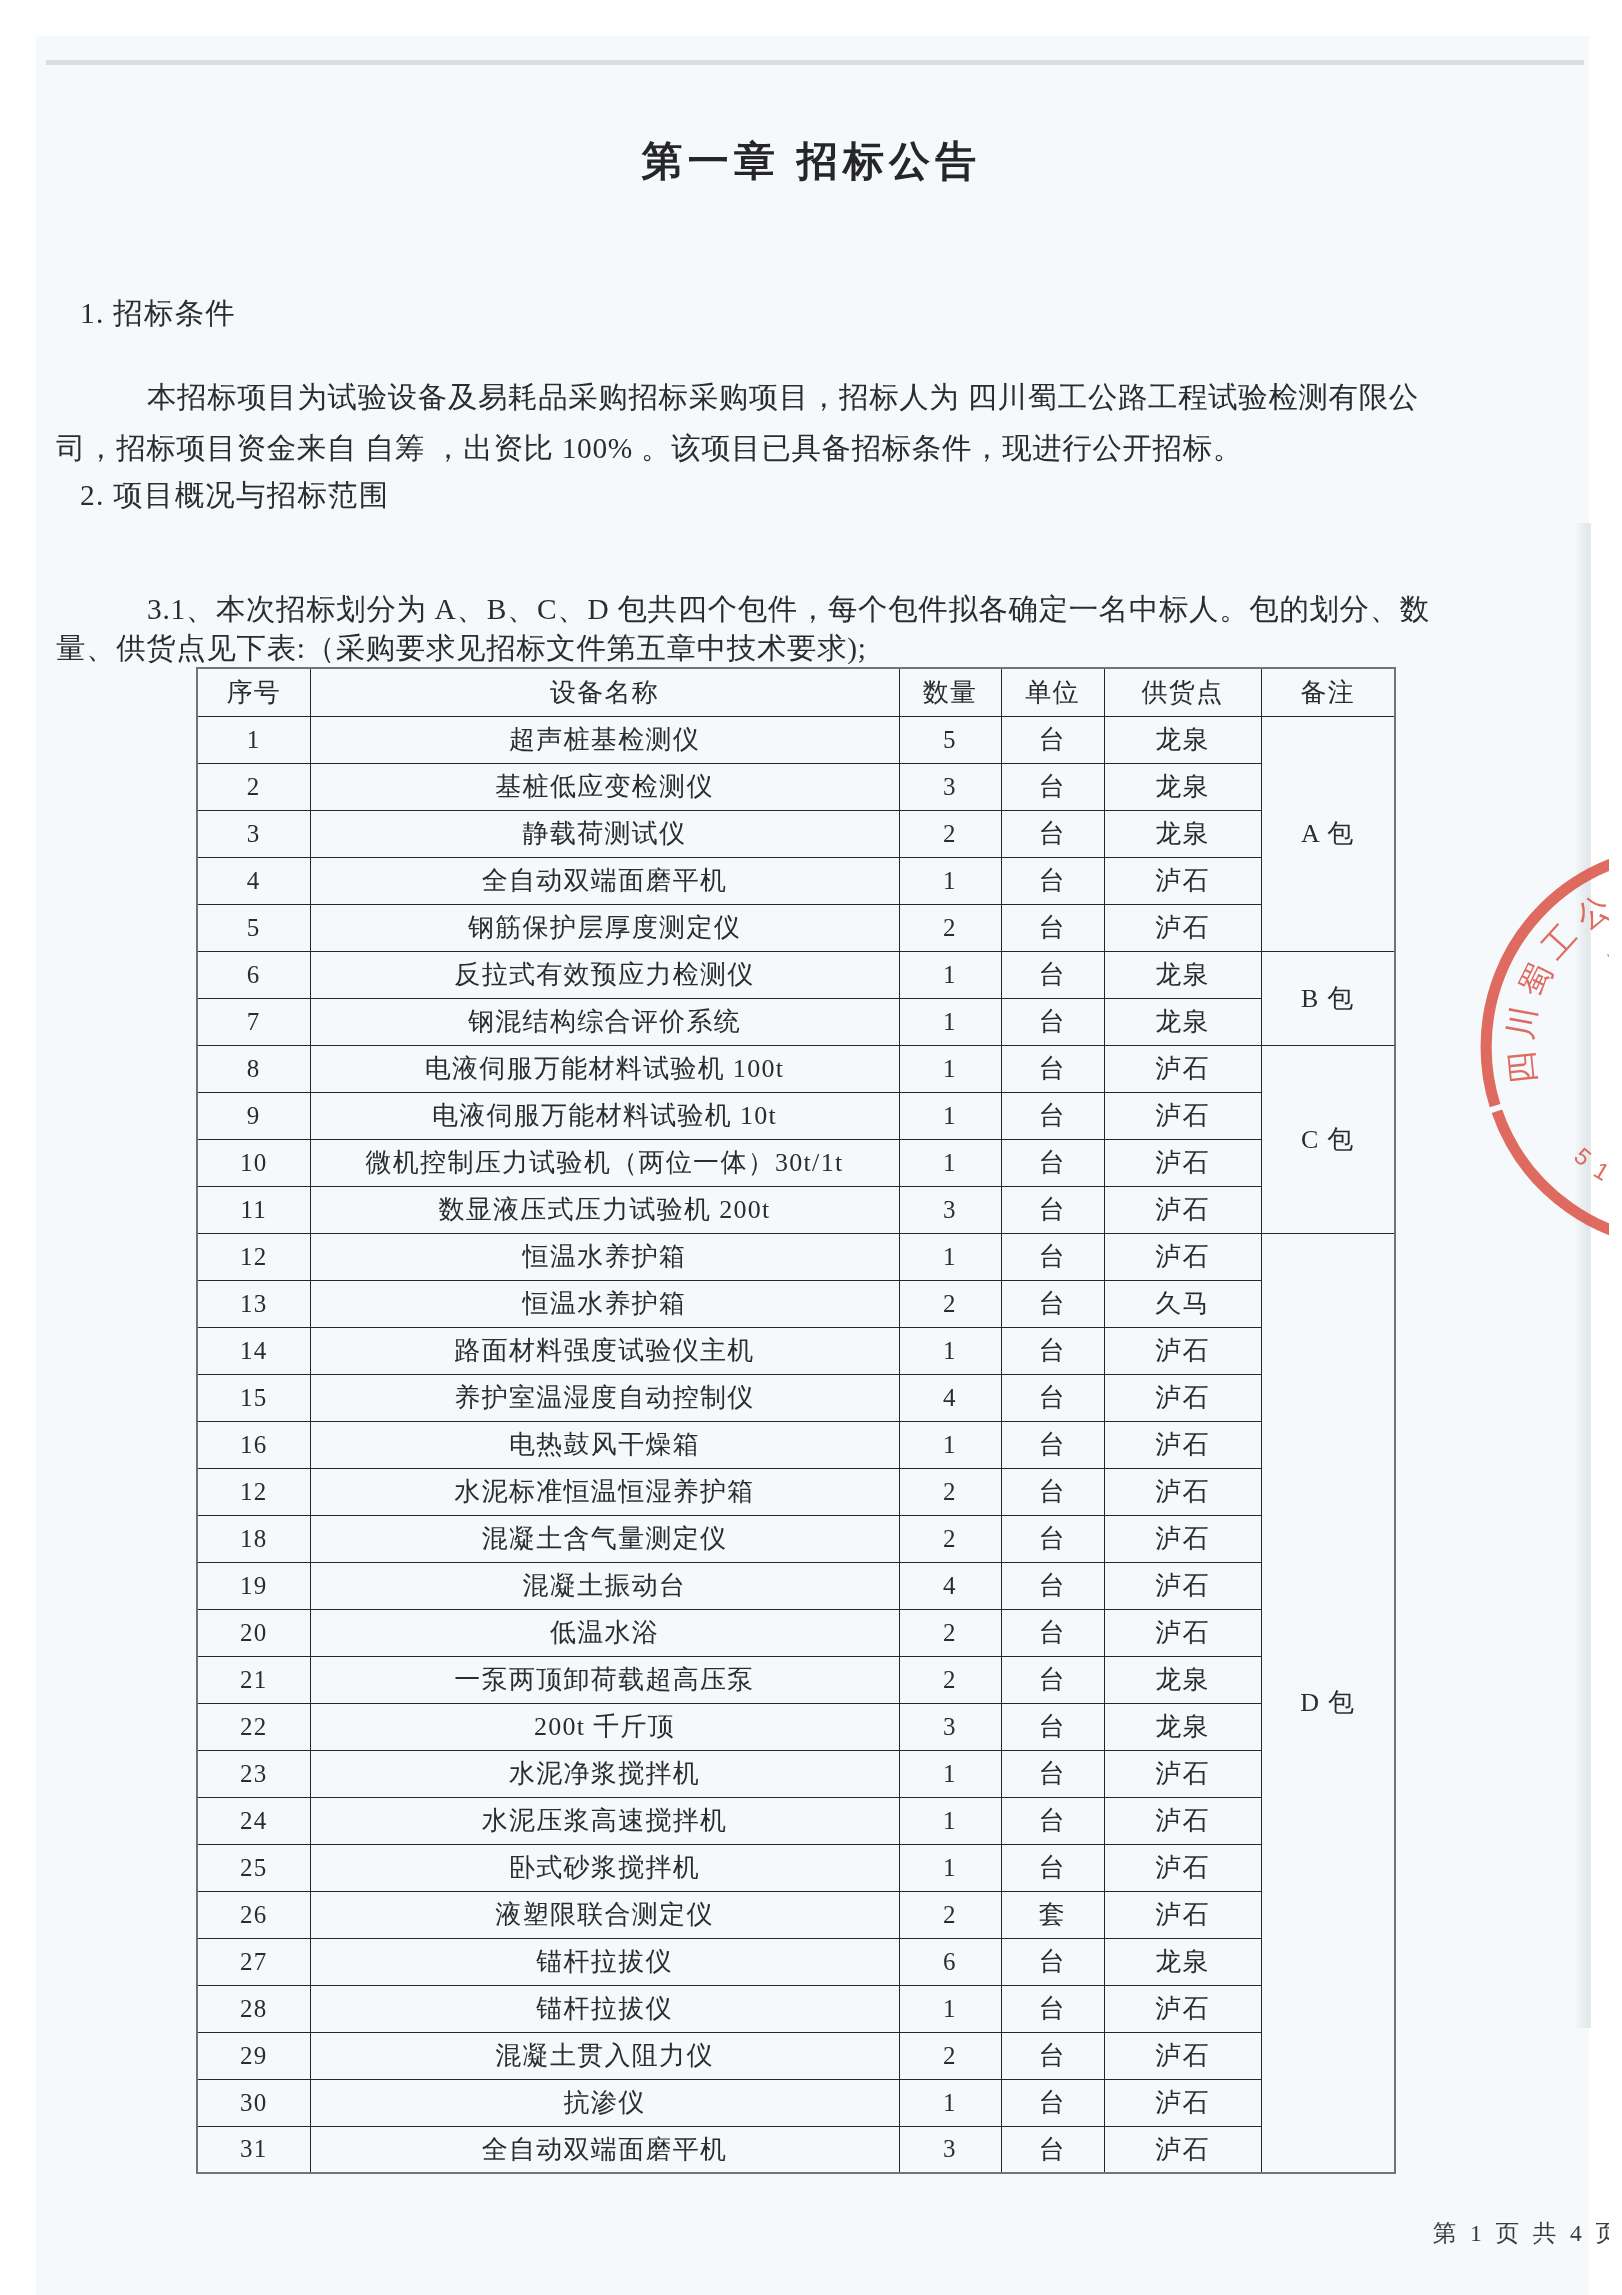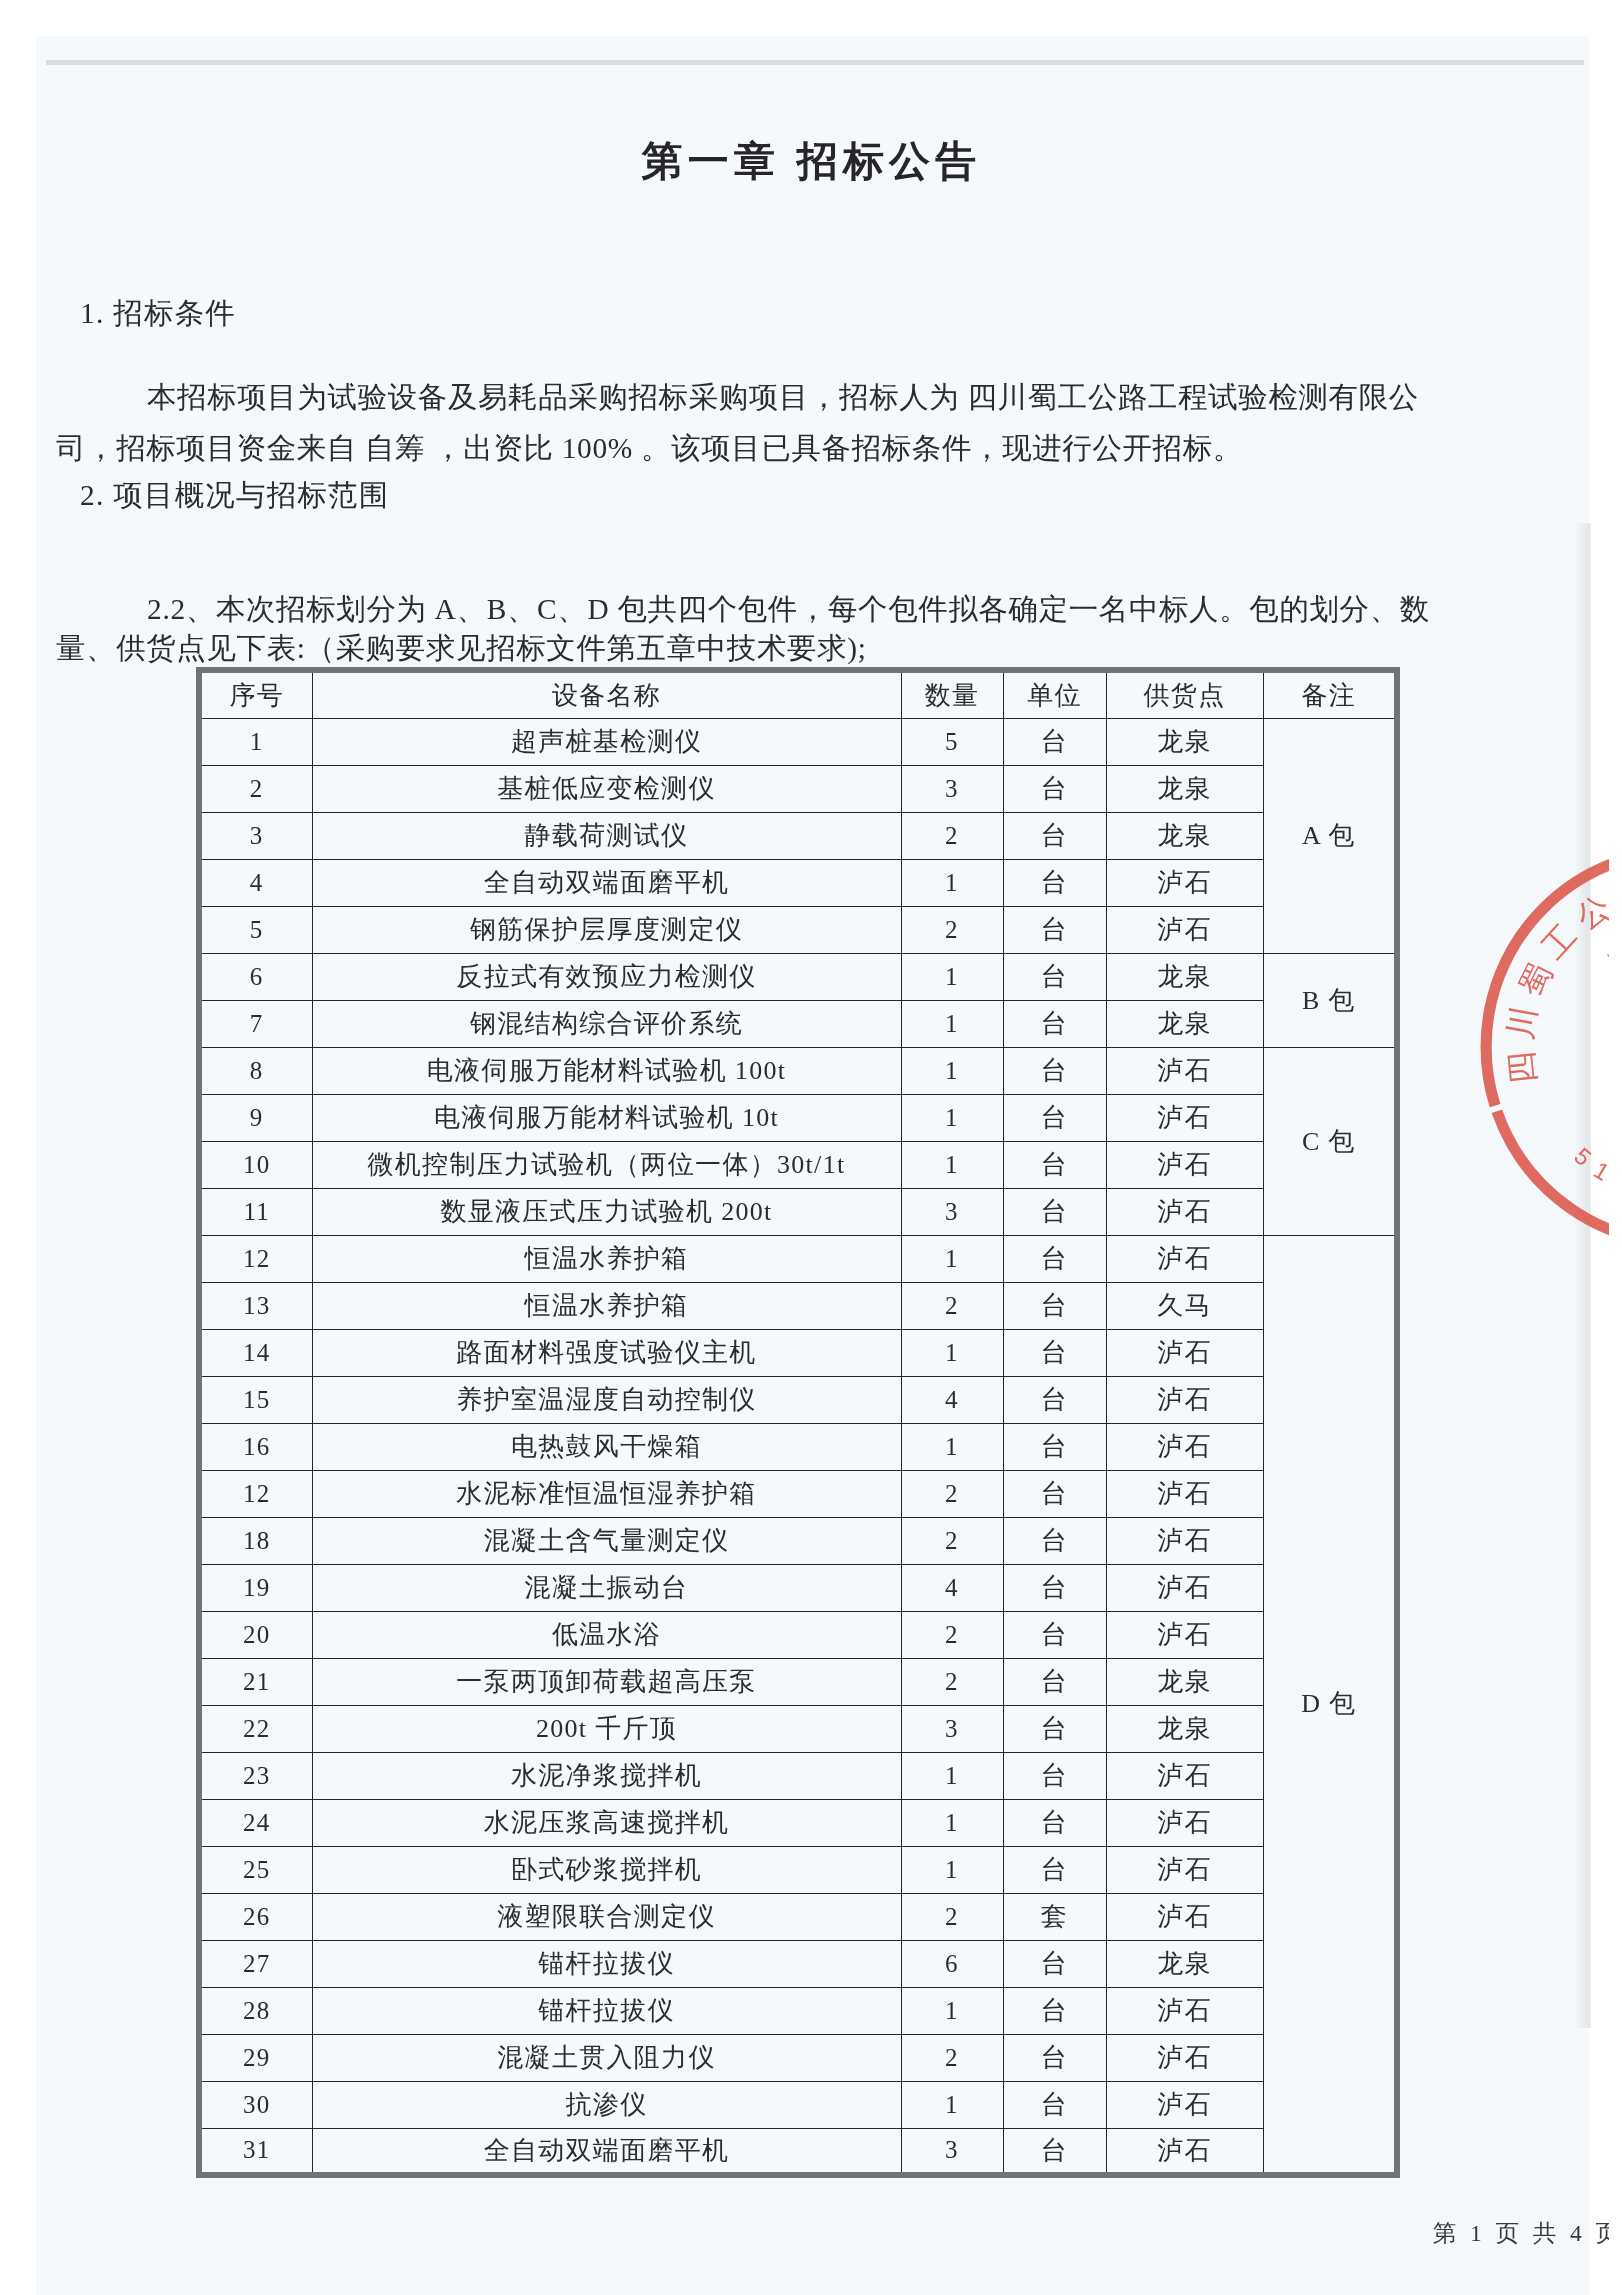--- a/index.html
+++ b/index.html
@@ -58,21 +58,21 @@
   }
   table.equip-table th, table.equip-table td{
     border:1.3px solid #26262a;
     text-align:center;vertical-align:middle;
     padding:0;overflow:hidden;
     font-weight:normal;
     letter-spacing:1.3px;
   }
   table.equip-table thead tr{height:48px;}
   table.equip-table tbody tr{height:47px;}
-  table.equip-table{border:6px solid #737373;padding-left:20px;}
+  table.equip-table{border:2px solid #737373;padding-left:20px;}
   td.c-no{font-size:25px;letter-spacing:3.9px;}
   td.c-qty{font-size:25px;}
   td.c-remark{font-size:26px;letter-spacing:2.6px;}
   .page-footer{
     position:absolute;left:0;top:2217px;width:1623px;
     text-align:right;font-size:23.6px;letter-spacing:3.9px;color:#3a3a3e;
   }
   svg.seal{
     position:absolute;left:1427px;top:818px;
     width:393px;height:458px;
@@ -92,21 +92,21 @@
 
   <h1 class="doc-title">第一章 招标公告</h1>
 
   <div class="h-sec h1pos">1. 招标条件</div>
 
   <p class="para p1l1pos"><span>本招标项目为</span><span class="u">试验设备及易耗品采购招标采购项目</span><span>，招标人为 </span><span class="u">四川蜀工公路工程试验检测有限公</span></p>
   <p class="para p1l2pos"><span class="u">司</span><span>，招标项目资金来自 </span><span class="u"> 自筹 </span><span>，出资比 </span><span class="u">100% </span><span>。该项目已具备招标条件，现进行公开招标。</span></p>
 
   <div class="h-sec h2pos">2. 项目概况与招标范围</div>
 
-  <p class="para s22apos">2.2、本次招标划分为 A、B、C、D 包共四个包件，每个包件拟各确定一名中标人。包的划分、数</p>
+  <p class="para s22apos">3.1、本次招标划分为 A、B、C、D 包共四个包件，每个包件拟各确定一名中标人。包的划分、数</p>
   <p class="para s22bpos">量、供货点见下表:（采购要求见招标文件第五章中技术要求);</p>
 
   <table class="equip-table">
     <colgroup>
       <col style="width:113px">
       <col style="width:589px">
       <col style="width:102px">
       <col style="width:103px">
       <col style="width:157px">
       <col style="width:134px">

